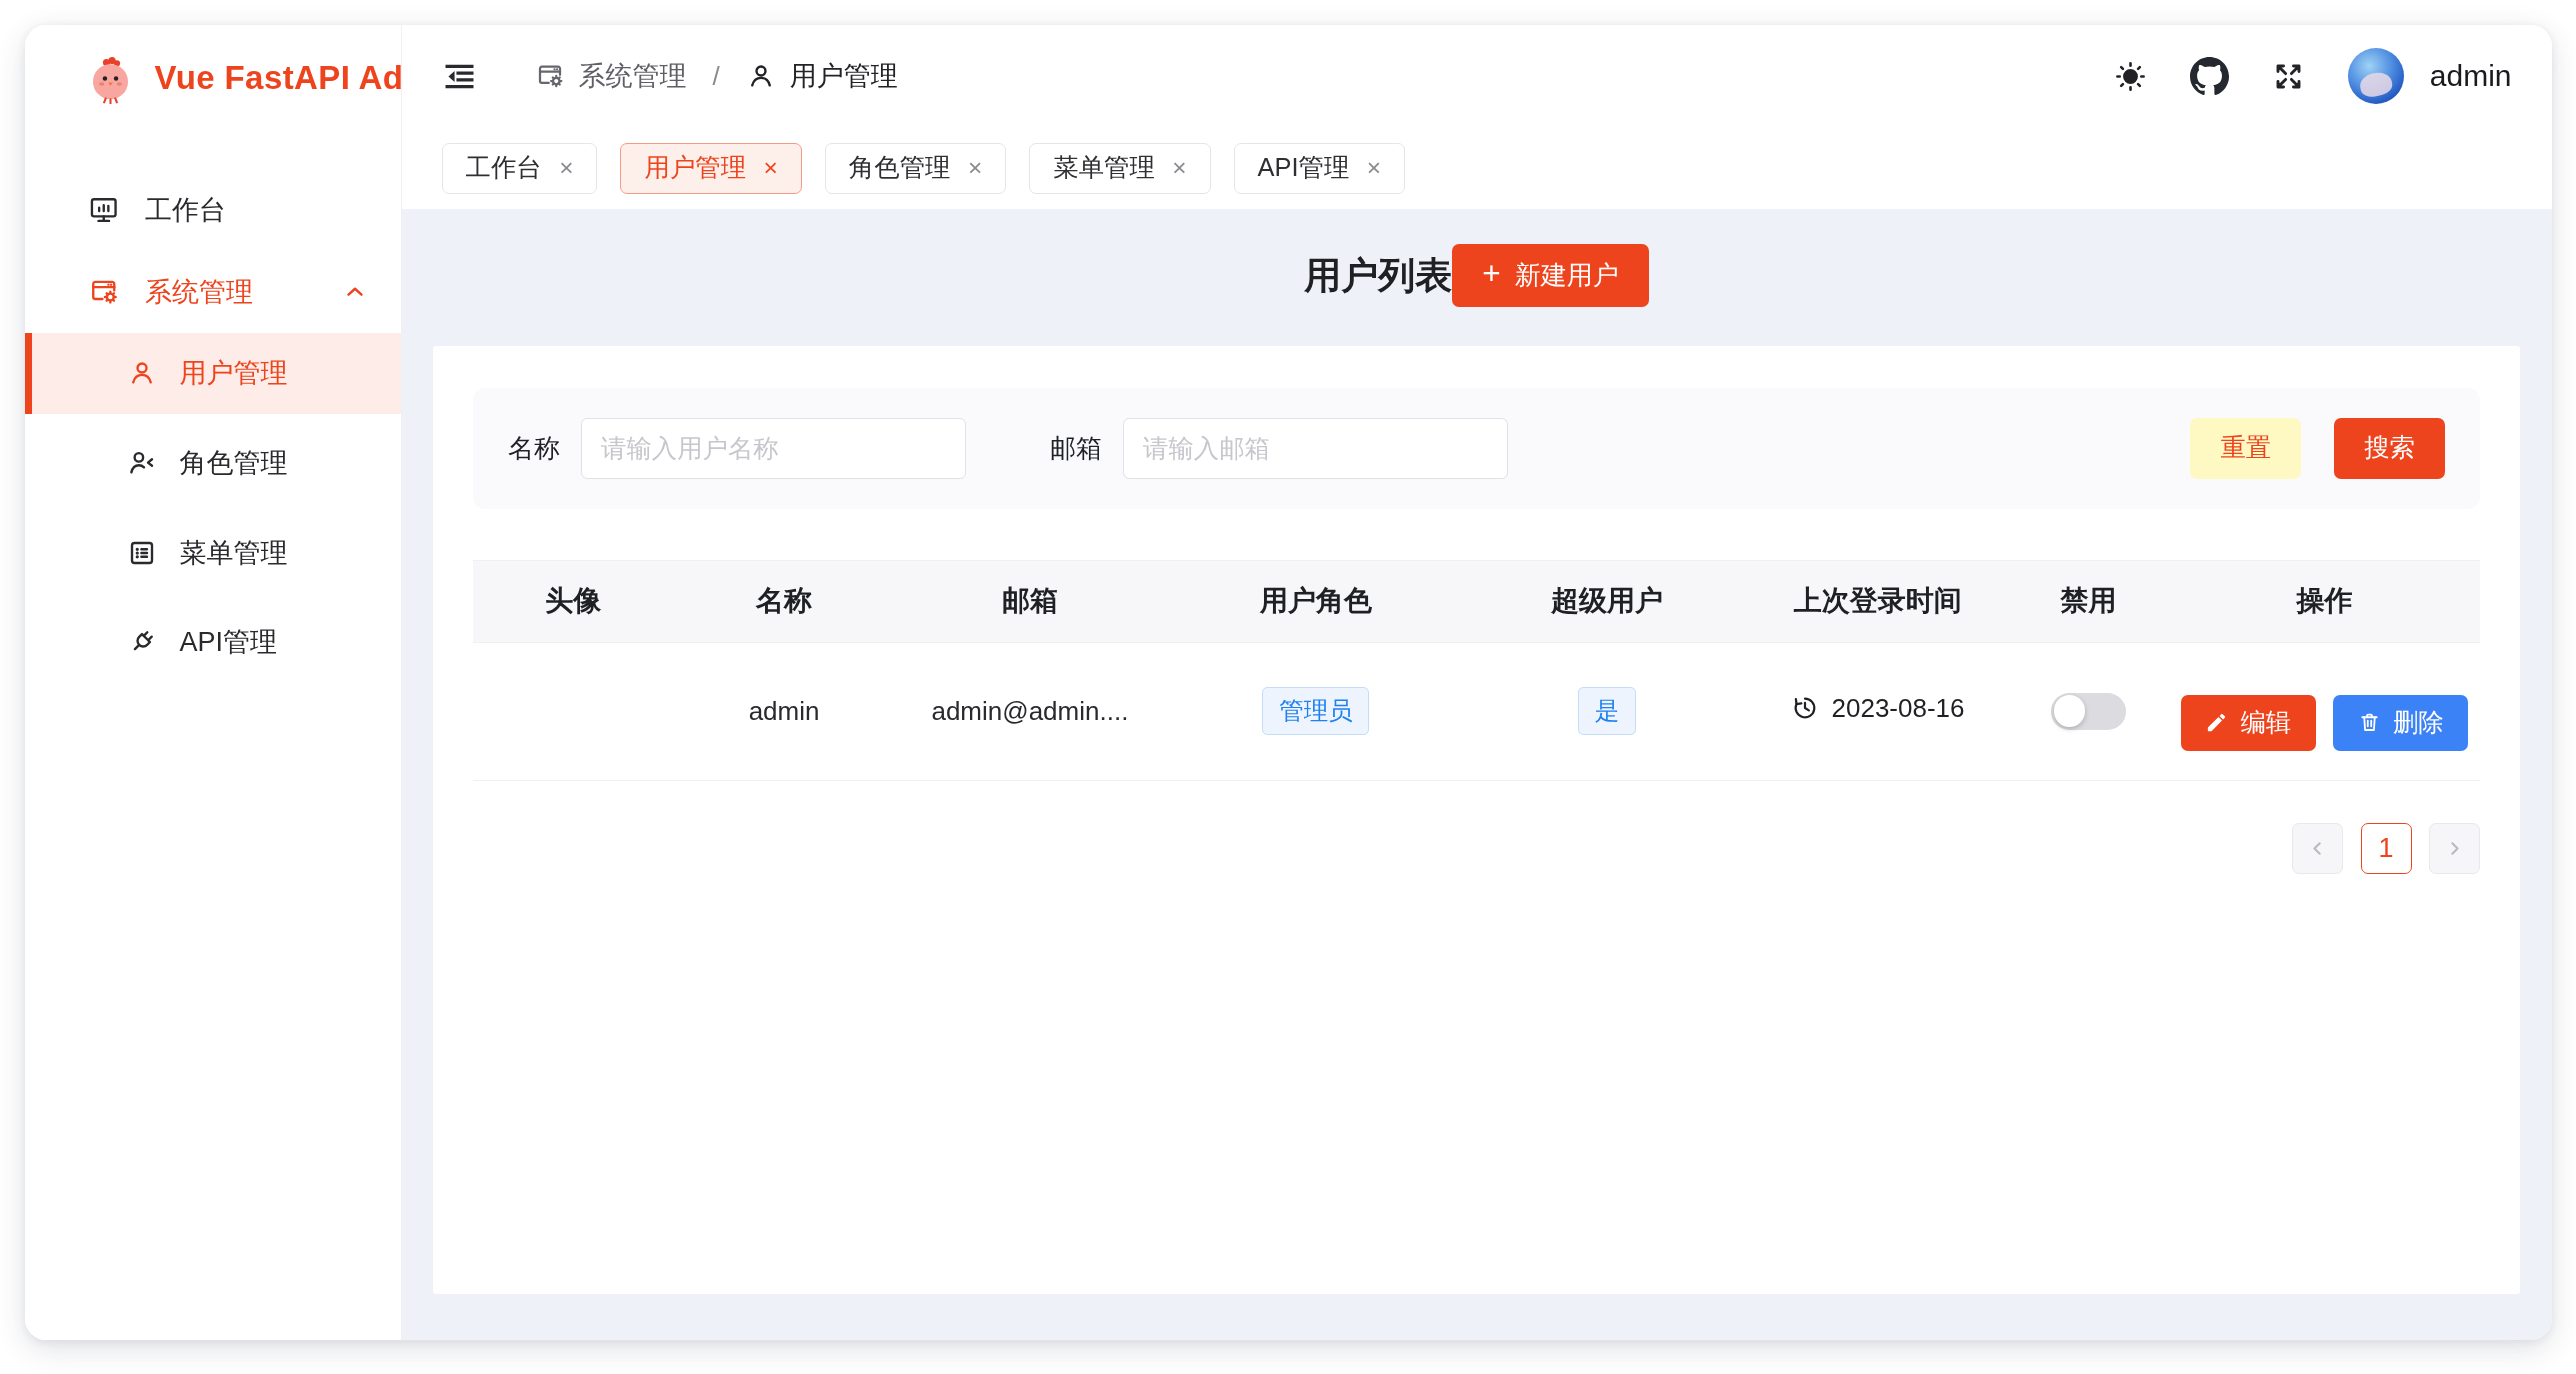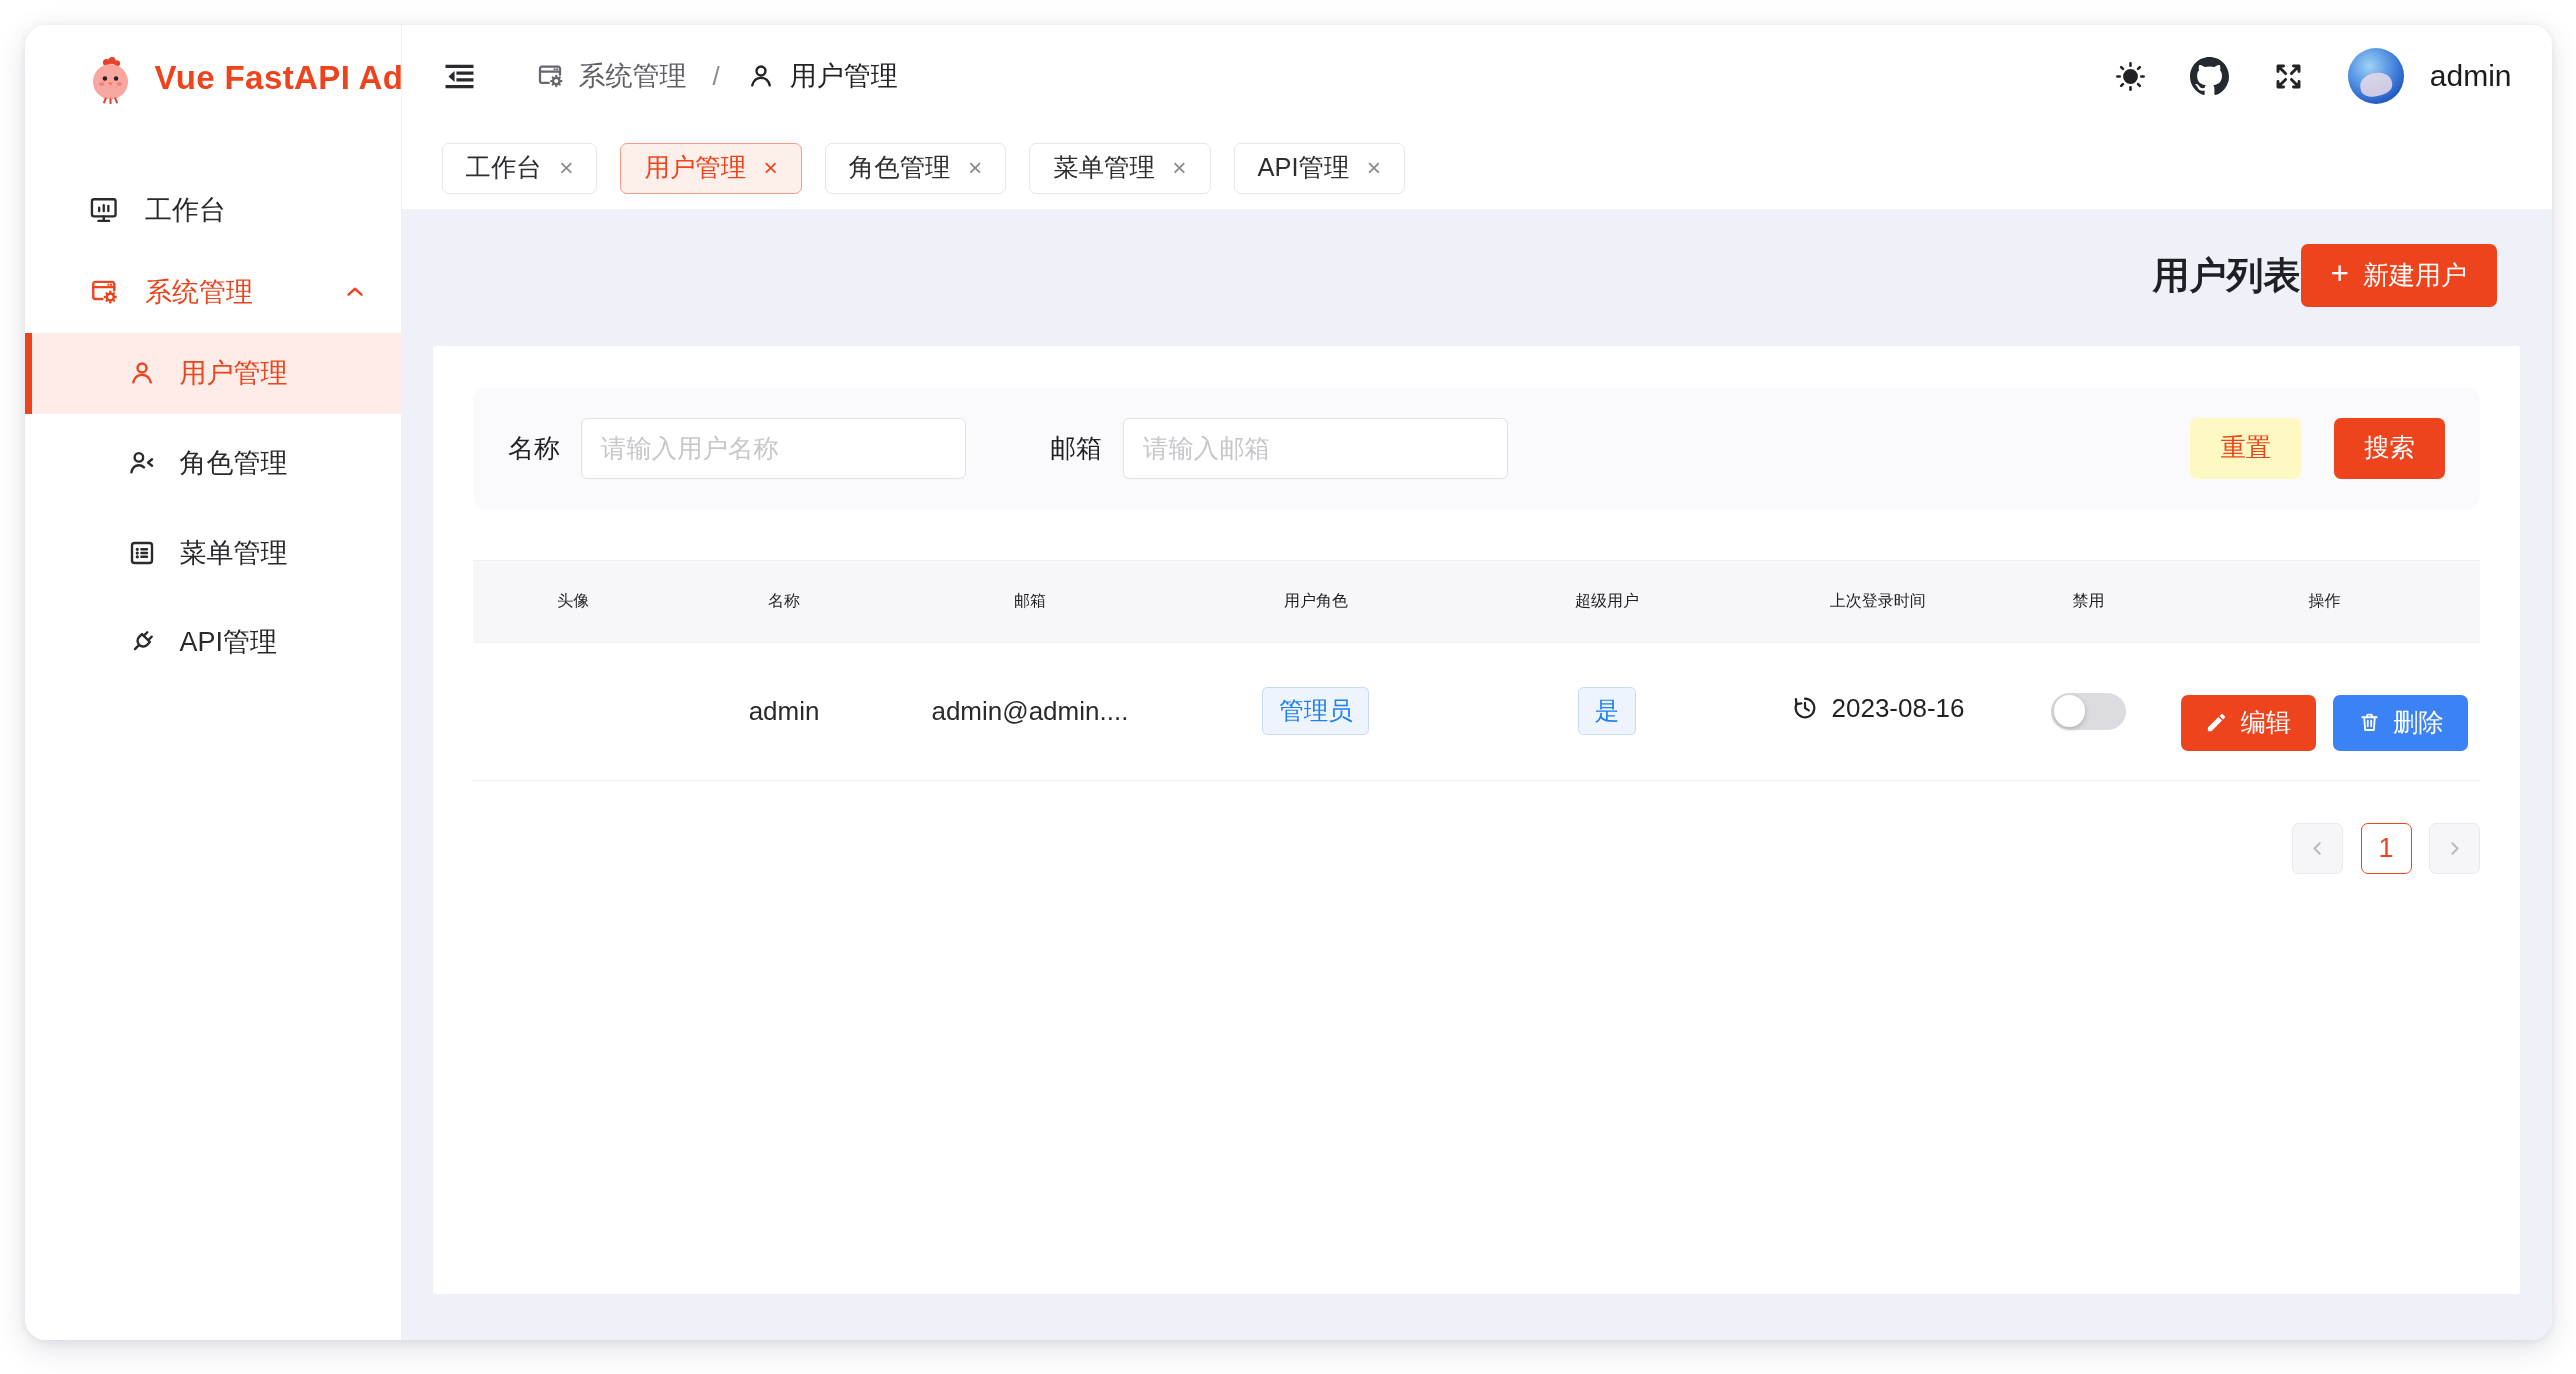--- a/index.html
+++ b/index.html
@@ -47,21 +47,21 @@
 
   .tabsbar { height:81px; background:#fff; display:flex; align-items:center; padding:0 40px; gap:23px; }
   .tab { height:51px; display:flex; align-items:center; gap:17.5px; padding:0 23px;
     border:1.8px solid #e5e5ea; border-radius:7px; background:#fff; font-size:25.4px;
     color:#2f2f33; cursor:pointer; white-space:nowrap; }
   .tab .tab-close { font-size:24.5px; color:#8a8a90; line-height:1; cursor:pointer; }
   .tab.active { border-color:#f49b85; background:#fdefea; color:#ee441e; }
   .tab.active .tab-close { color:#ee441e; }
 
   .main { flex:1; background:#eff1f8; padding:23px 31.5px 46px; display:flex; flex-direction:column; min-height:0; }
-  .title-row { height:88px; display:flex; align-items:center; justify-content:flex-end; padding:0 23px; }
+  .title-row { height:88px; display:flex; align-items:center; justify-content:center; padding:0 23px; }
   .page-title { font-size:37px; font-weight:600; color:#1e2023; }
   .btn { display:inline-flex; align-items:center; justify-content:center; border:none; cursor:pointer;
     border-radius:7px; font-family:inherit; }
   .btn-primary { background:#ee441e; color:#fff; }
   .new-user-btn { height:63px; padding:0 30px; font-size:26px; gap:14px; }
   .plus-glyph { font-size:31.5px; line-height:1; margin-top:-2.6px; }
 
   .card { background:#fff; border-radius:3px; margin-top:26px; flex:1; padding:42px 40px;
     display:flex; flex-direction:column; }
 
@@ -71,21 +71,21 @@
   .filter-label { font-size:26px; color:#1f2125; font-weight:500; white-space:nowrap; }
   .filter-input { width:385px; height:61px; border:1.8px solid #e0e0e6; border-radius:6.1px;
     padding:0 19px; font-size:25.4px; color:#2a2a2e; background:#fff; outline:none; font-family:inherit; }
   .filter-input::placeholder { color:#c6c6cc; }
   .filter-spacer { flex:1; }
   .reset-btn { height:61px; padding:0 30px; font-size:25.4px; background:#fef9c3; color:#ee441e; }
   .search-btn { height:61px; padding:0 30px; font-size:25.4px; margin-left:33px; }
 
   table.user-table { width:100%; border-collapse:collapse; margin-top:51px; table-layout:fixed; }
   .user-table thead tr { background:#f7f7fa; height:82px; }
-  .user-table th { font-size:16px; font-weight:400; color:#1e2023; text-align:center;
+  .user-table th { font-size:28px; font-weight:700; color:#1e2023; text-align:center;
     border-top:0.9px solid #efeff4; border-bottom:0.9px solid #efeff4; }
   .user-table tbody tr { height:138px; }
   .user-table td { text-align:center; font-size:26px; color:#2a2a2e; border-bottom:0.9px solid #efeff4; }
   .tag { display:inline-flex; align-items:center; padding:7.9px 15.8px; background:#edf4fd;
     border:0.9px solid #c4dcf6; border-radius:5.3px; color:#2080f0; font-size:24.5px; line-height:1.25; }
   .time-cell { display:inline-flex; align-items:center; gap:12.3px; font-size:26px; color:#1f2125; }
   .toggle { width:75px; height:37px; background:#dcdce0; border-radius:18.4px; position:relative;
     display:inline-block; cursor:pointer; vertical-align:middle; }
   .toggle .knob { position:absolute; left:2.6px; top:2.6px; width:31.5px; height:31.5px; border-radius:50%;
     background:#fff; box-shadow:0 1.8px 5.3px rgba(0,0,0,.22); }

